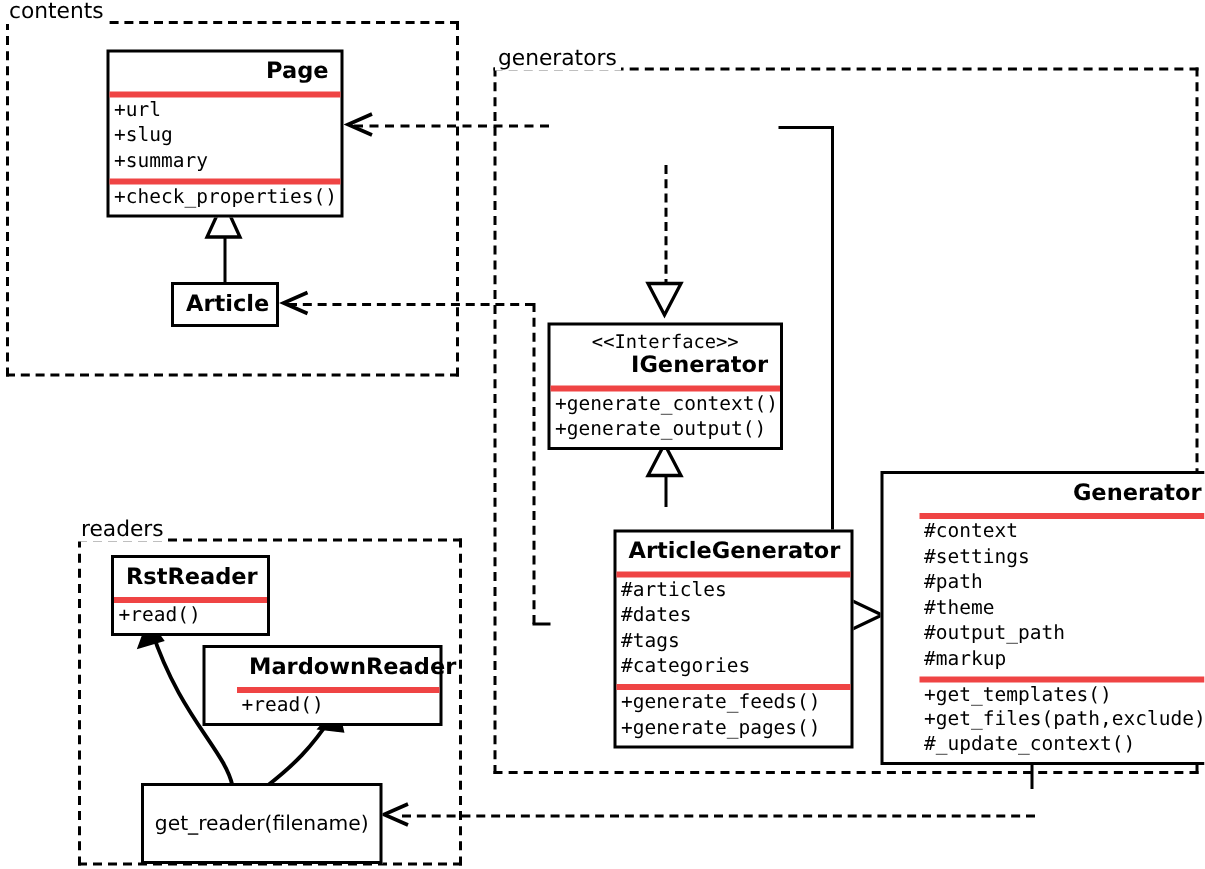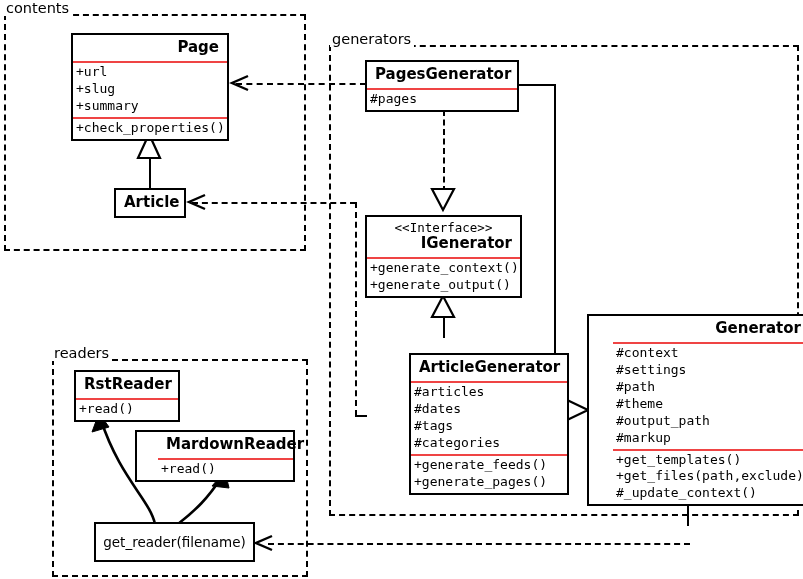--- a/index.html
+++ b/index.html
@@ -36,21 +36,21 @@
   }
   .uml-stereotype {
     text-align: center;
     font-size: 12.5px;
     font-weight: normal;
     font-family: "DejaVu Sans Mono", monospace;
     line-height: 1.1;
     padding-top: 4px;
   }
   .uml-sep {
-    border-top: 2px solid #ef4444;
+    border-top: 4px solid #ef4444;
   }
   .uml-compartment {
     padding: 1px 3px 2px 3px;
     font-family: "DejaVu Sans Mono", monospace;
     font-size: 13px;
     line-height: 1.30;
     white-space: nowrap;
   }
   .uml-compartment div { white-space: nowrap; }
 
@@ -180,26 +180,20 @@
     </div>
     <div class="uml-compartment uml-sep">
       <div>+check_properties()</div>
     </div>
   </div>
 
   <div class="uml-class" style="left:114px; top:188px; width:72px;">
     <div class="uml-name">Article</div>
   </div>
 
-  <div class="uml-class" style="left:365px; top:60px; width:154px;">
-    <div class="uml-name">PagesGenerator</div>
-    <div class="uml-compartment uml-sep">
-      <div>#pages</div>
-    </div>
-  </div>
 
   <div class="uml-class" style="left:365px; top:215px; width:157px;">
     <div class="uml-stereotype">&lt;&lt;Interface&gt;&gt;</div>
     <div class="uml-name" style="padding-top:0px;">IGenerator</div>
     <div class="uml-compartment uml-sep">
       <div>+generate_context()</div>
       <div>+generate_output()</div>
     </div>
   </div>
 
@@ -241,17 +235,17 @@
     </div>
   </div>
 
   <div class="uml-class" style="left:135px; top:430px; width:160px;padding-left:21px;">
     <div class="uml-name">MardownReader</div>
     <div class="uml-compartment uml-sep">
       <div>+read()</div>
     </div>
   </div>
 
-  <div class="plain-box" style="left:94px; top:522px; width:161px; height:40px;">
+  <div class="plain-box" style="left:94px; top:522px; width:161px; height:54px;">
     <span>get_reader(filename)</span>
   </div>
 
 </div>
 
 </body></html>

